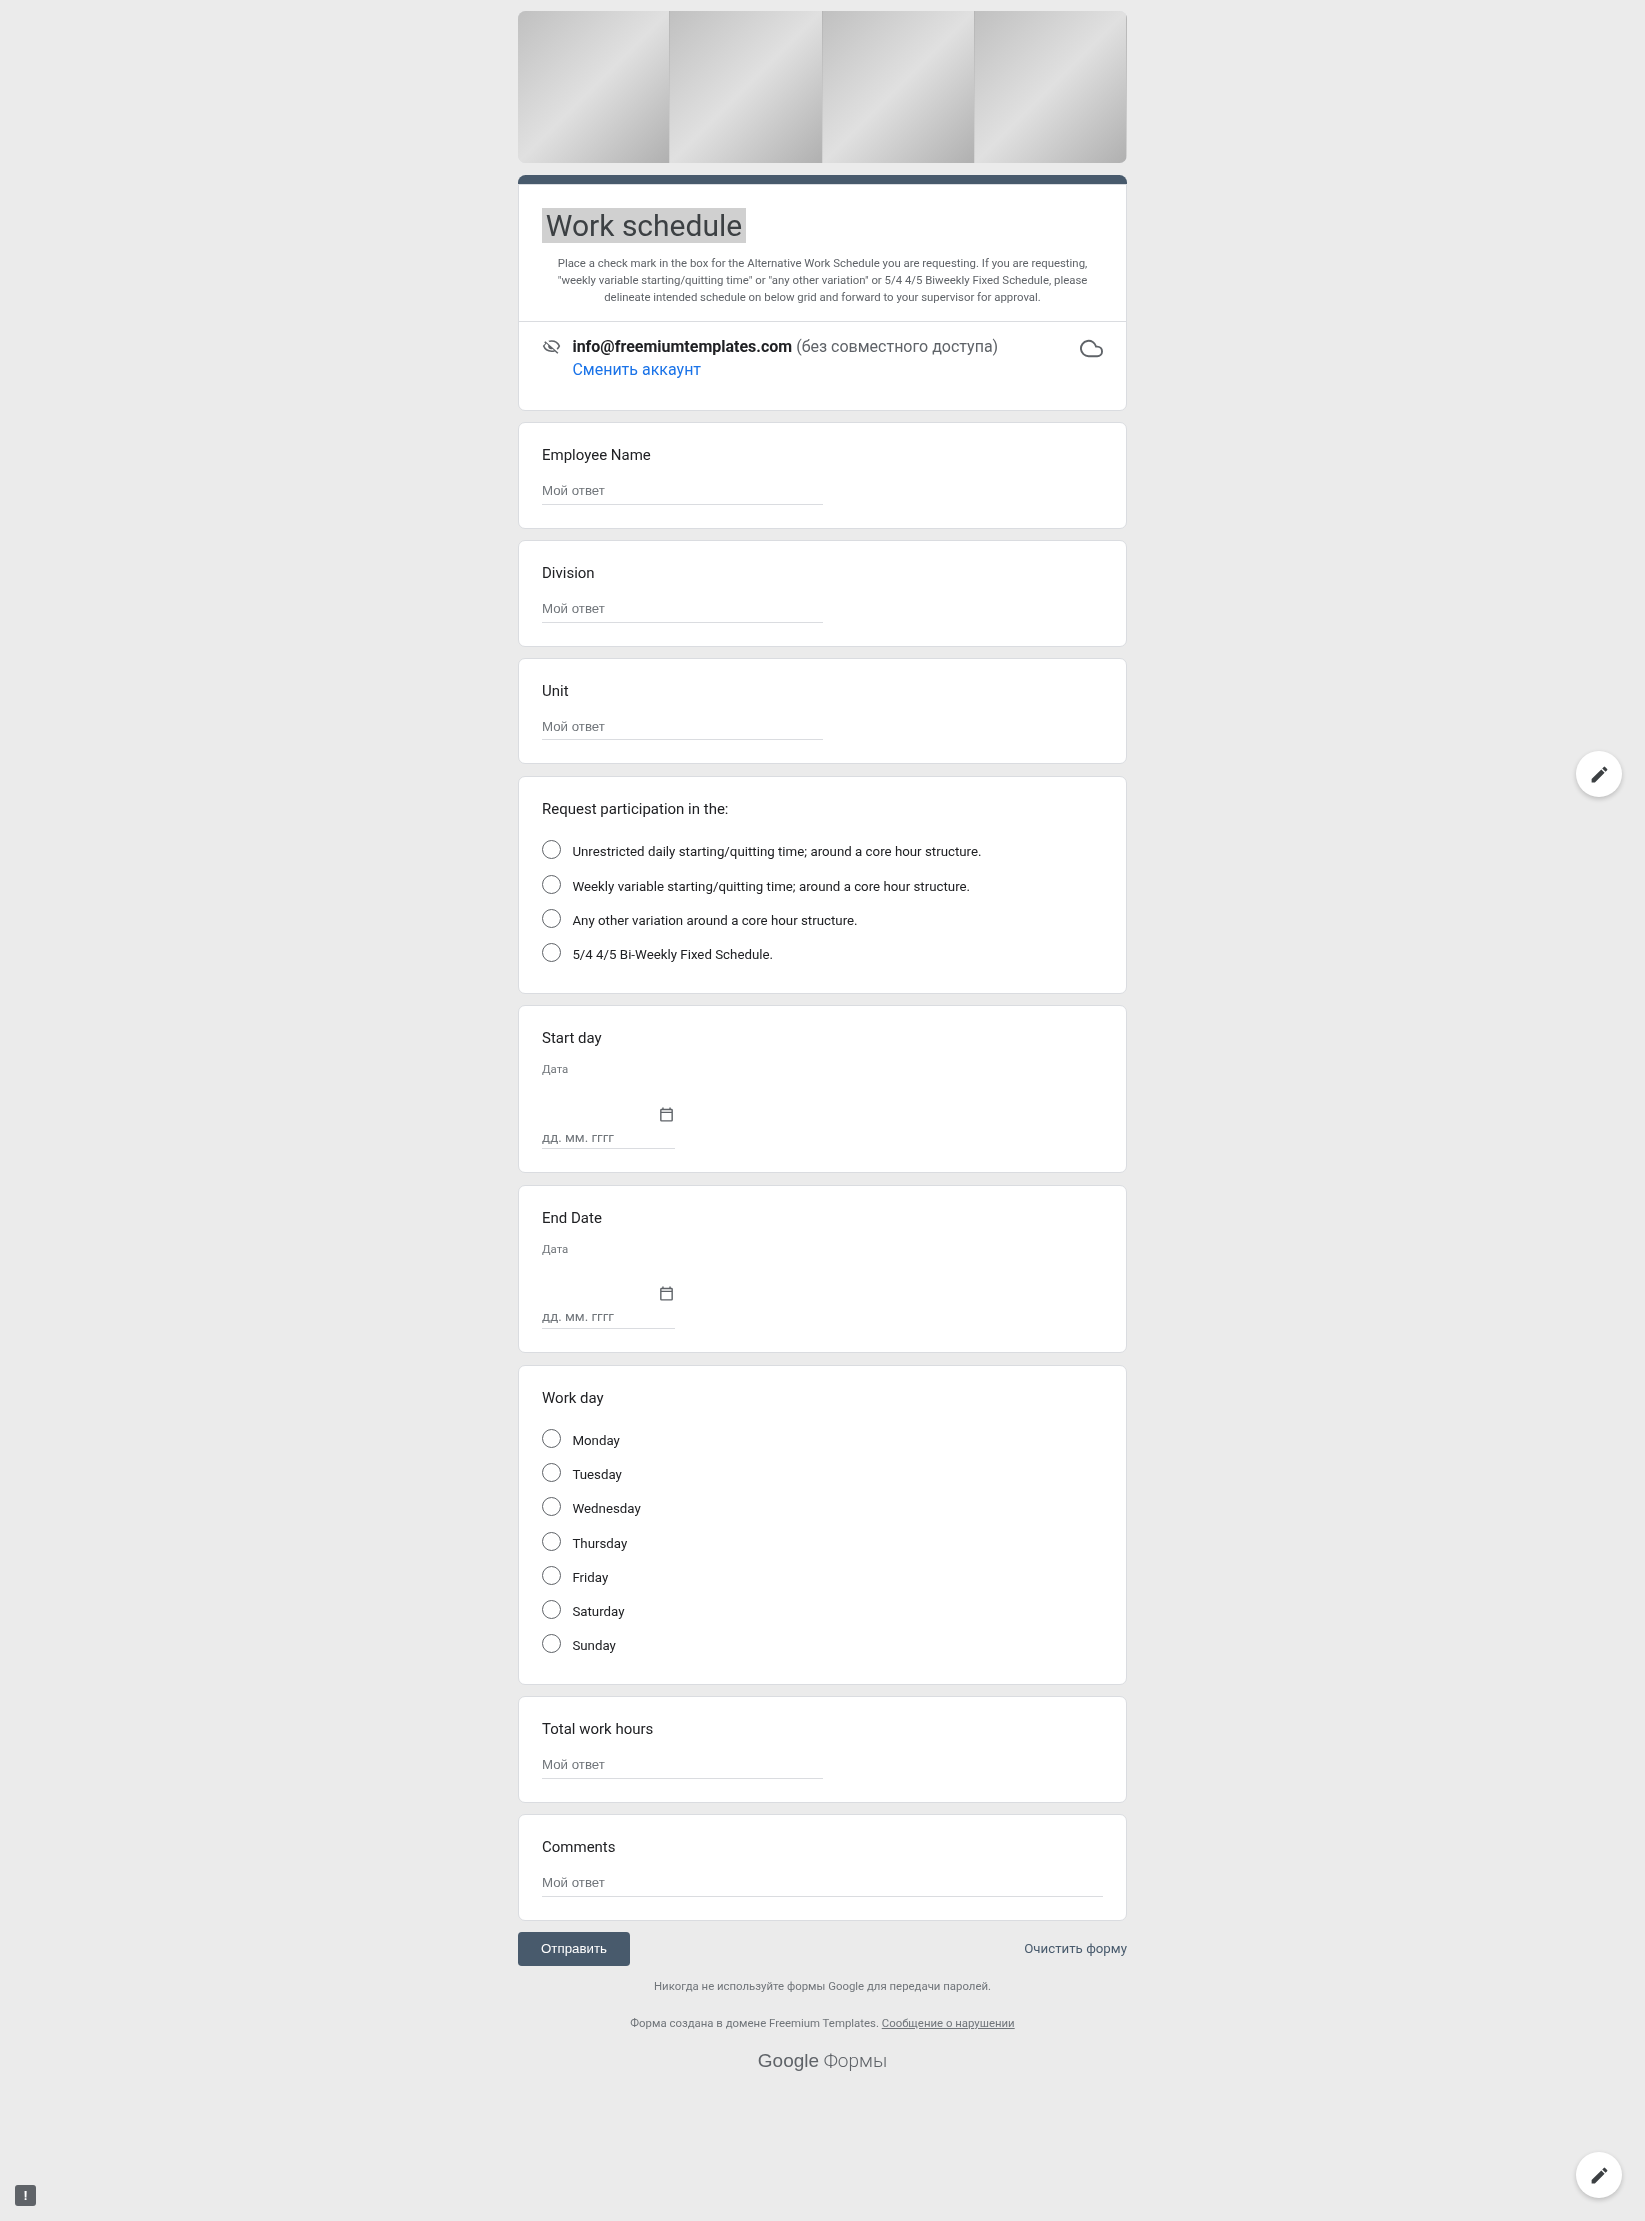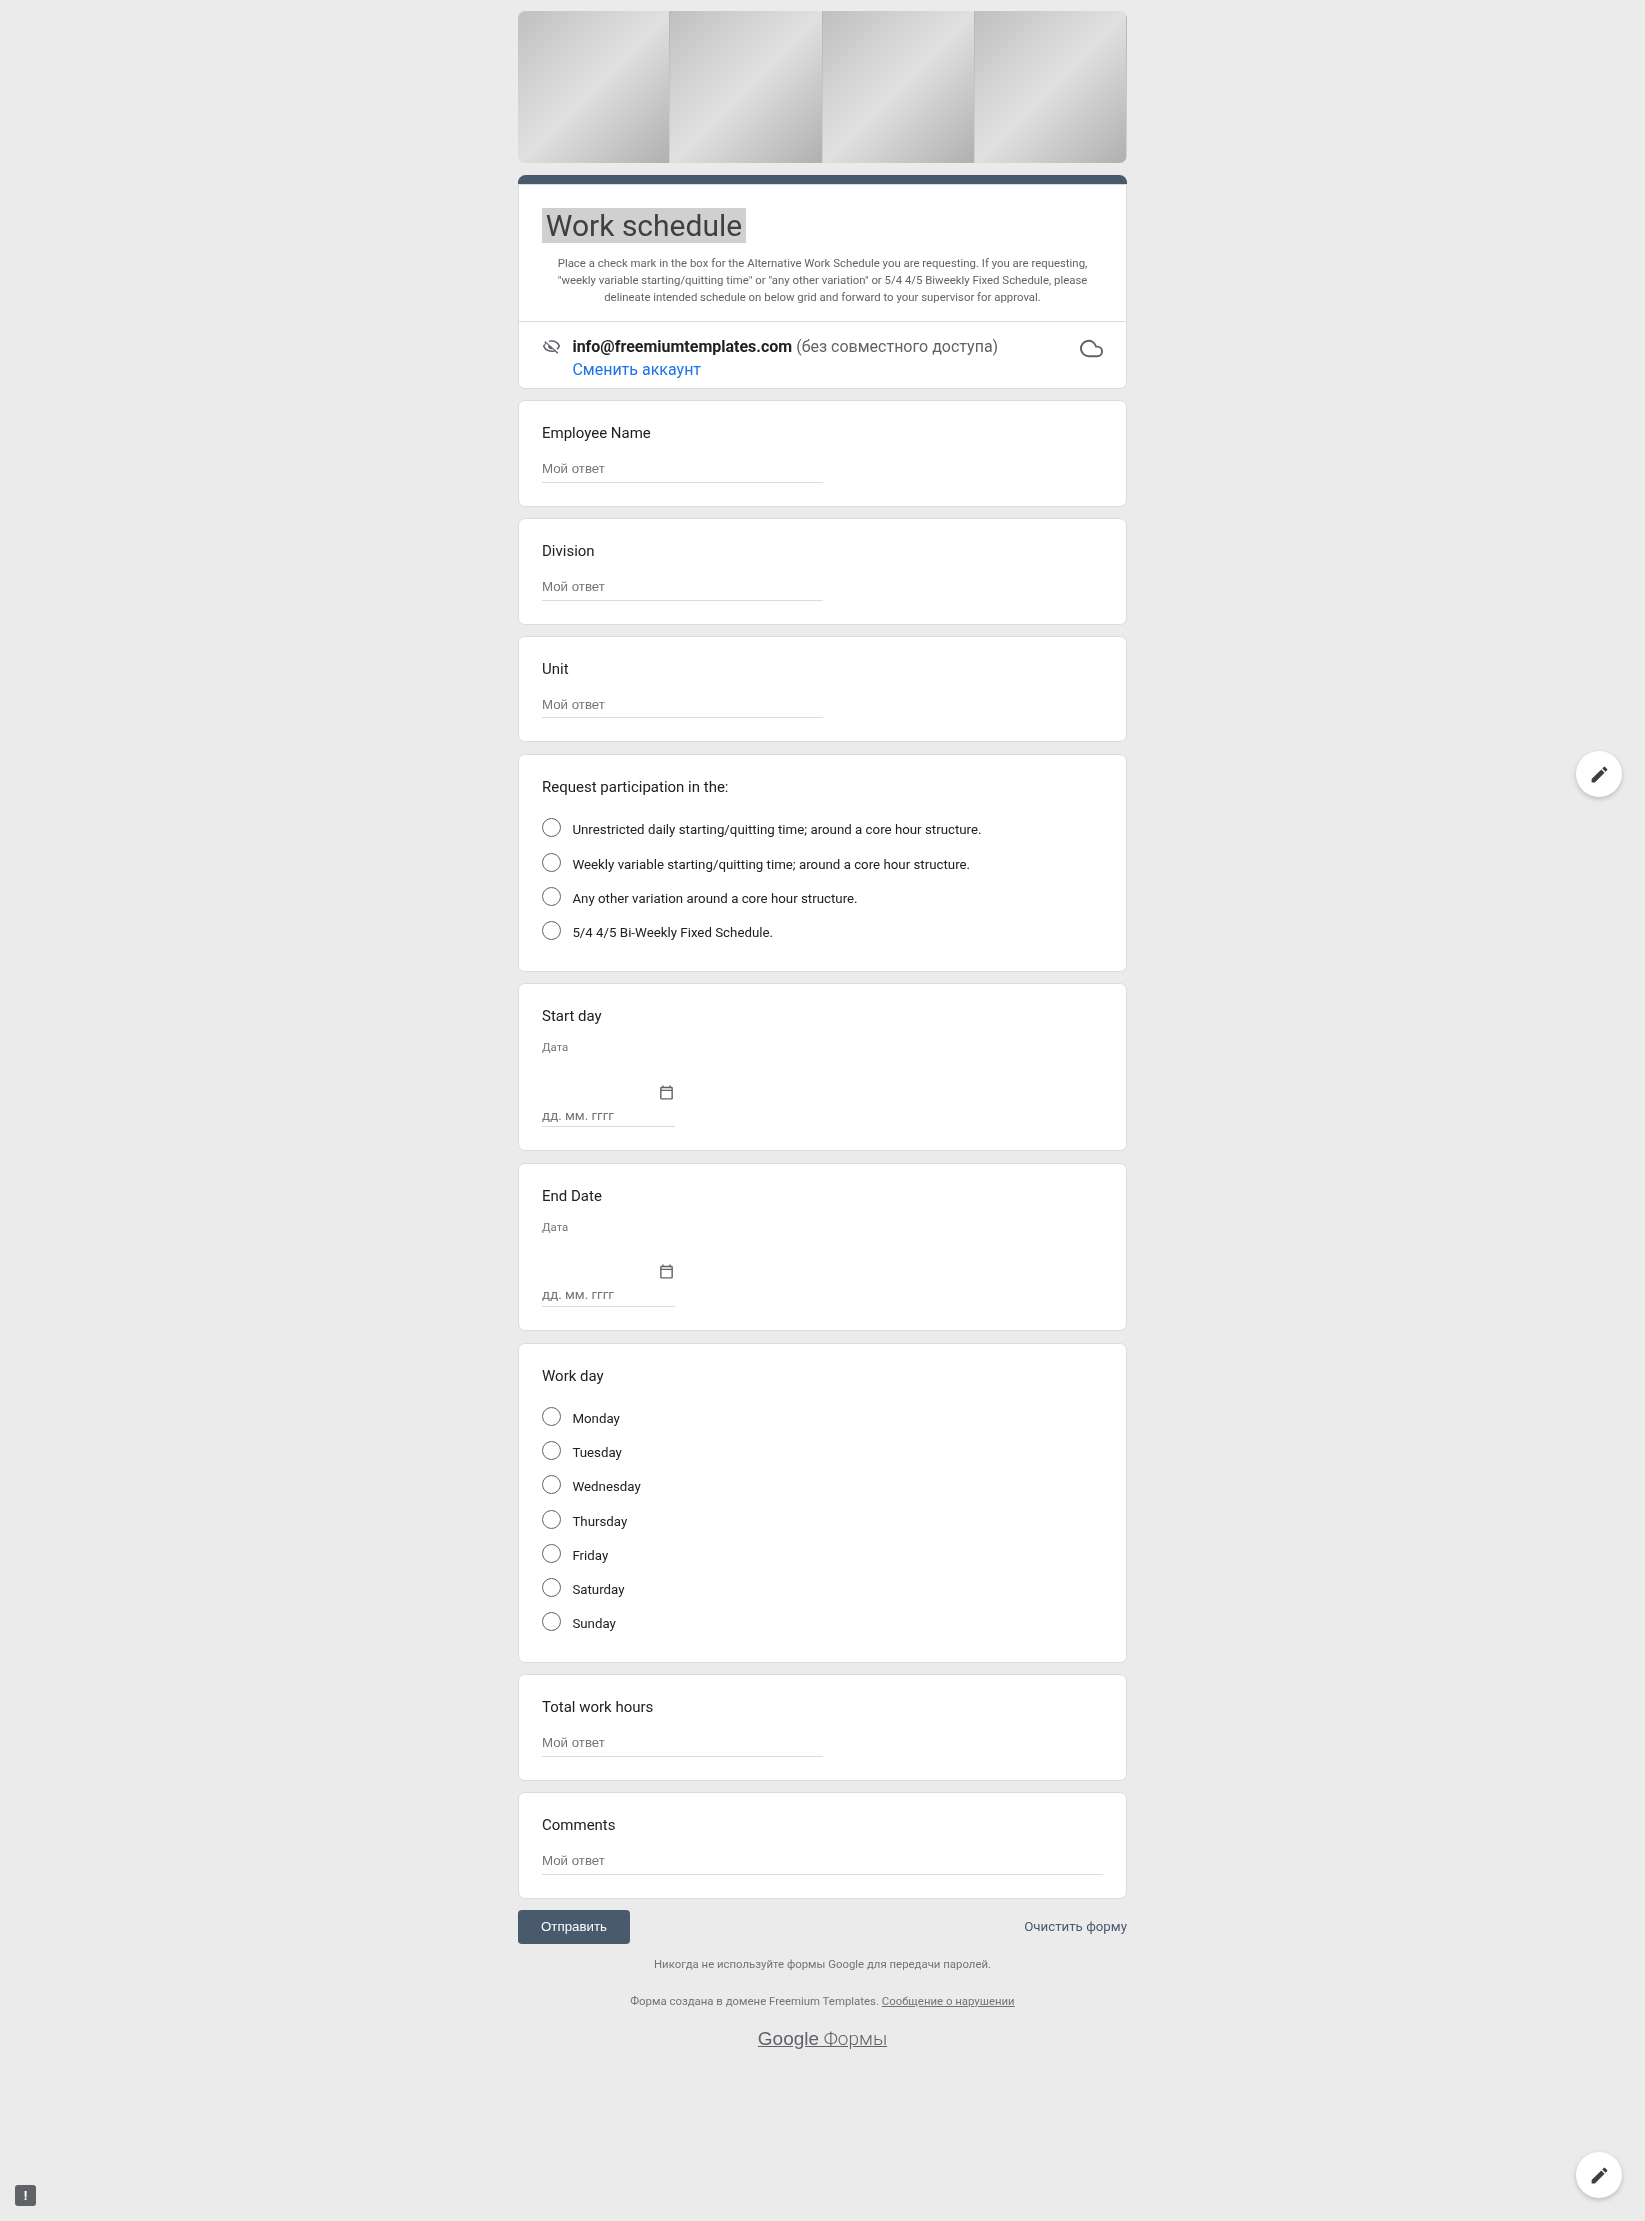--- a/index.html
+++ b/index.html
@@ -40,21 +40,21 @@
   .card {
     background: #fff;
     border-radius: 7px;
     padding: 23px;
     margin-bottom: 11.4px;
     border: 1px solid #dadce0;
   }
   .header-card {
     border-top-left-radius: 0;
     border-top-right-radius: 0;
-    padding-bottom: 9px;
+    padding-bottom: 31px;
   }
   .form-title {
     font-size: 30px;
     font-weight: 400;
     background: #d0d0d0;
     display: inline;
     padding: 0 3.8px;
     color: #3c4043;
   }
   .form-desc {
@@ -162,21 +162,20 @@
     color: #70757a;
     text-align: center;
     margin-top: 23px;
   }
   .made-in a { color: #70757a; text-decoration: underline; }
   .google-logo {
     text-align: center;
     margin-top: 19px;
     font-size: 19px;
     color: #5f6368;
-    text-decoration: underline;
   }
   .google-logo .g { font-family: 'Product Sans', Arial, sans-serif; font-weight:500; }
   .google-logo .forms { font-weight: 300; }
   .fab {
     position: fixed;
     right: 23px;
     width: 46px;
     height: 46px;
     border-radius: 50%;
     background: #fff;

